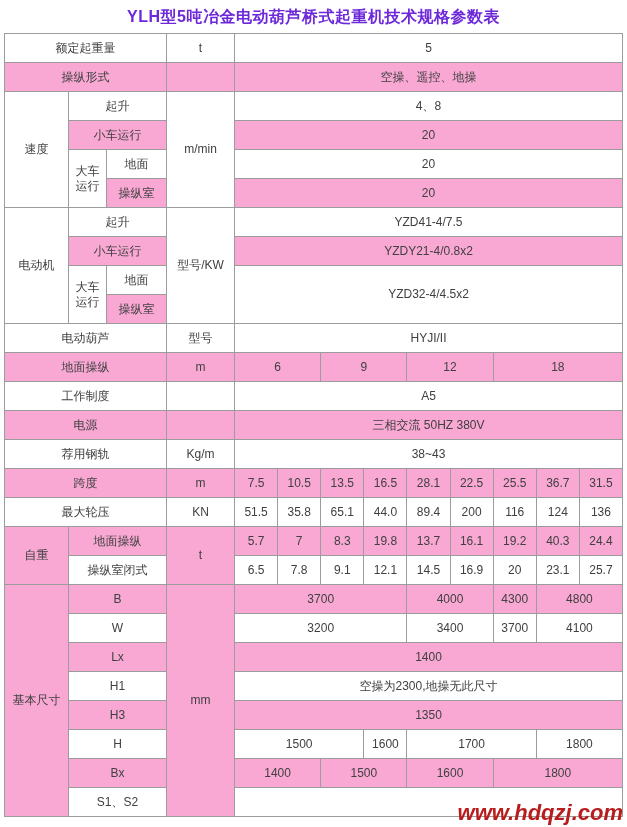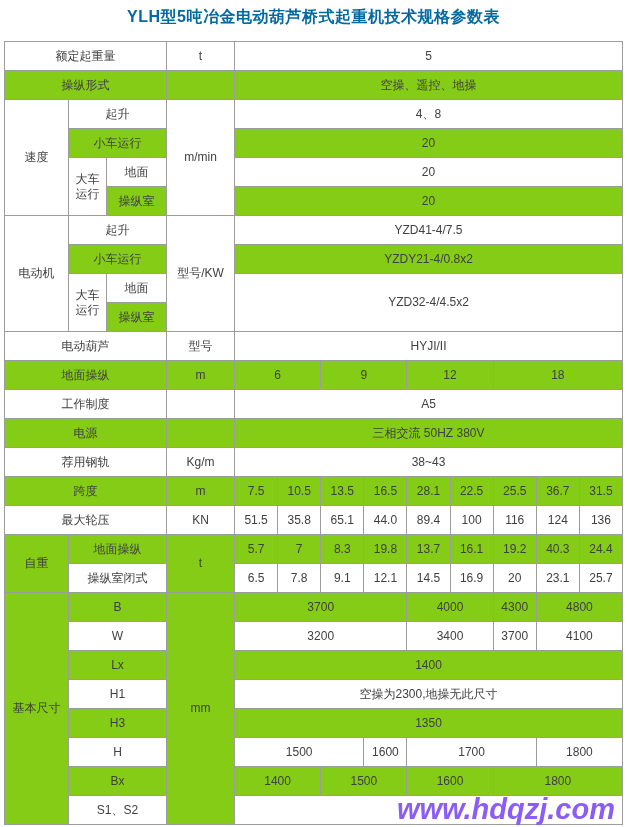--- a/index.html
+++ b/index.html
@@ -1,37 +1,37 @@
 <!DOCTYPE html>
 <html><head>
 <meta charset="utf-8">
 <style>
   html,body { margin:0; padding:0; }
   body {
     width:627px; height:827px; position:relative; overflow:hidden;
     background:#ffffff; font-family:"Liberation Sans",sans-serif;
   }
   .title {
-    text-align:center; font-size:16px; font-weight:bold; color:#0369a1;
+    text-align:center; font-size:16px; font-weight:bold; color:#6d28d9;
     padding:7px 0 5px 0; letter-spacing:0.5px;
   }
   table.spec {
-    border-collapse:collapse; table-layout:fixed; width:619px; margin:8px auto;
+    border-collapse:collapse; table-layout:fixed; width:619px; margin:0 auto;
   }
   table.spec td {
     border:1px solid #9c9c9c; height:28px; padding:0 1px;
     text-align:center; vertical-align:middle;
     font-size:12px; color:#404040; overflow:hidden; line-height:1.25;
   }
   tr.w > td { background:#ffffff; }
-  tr.g > td { background:#84cc16; }
+  tr.g > td { background:#f9a8d4; }
   .watermark {
-    position:absolute; right:12px; bottom:3px; z-index:5;
-    color:#8b5cf6; font-weight:bold; font-style:italic;
-    font-size:29px; white-space:nowrap; line-height:1;
+    position:absolute; right:4px; bottom:3px; z-index:5;
+    color:#b91c1c; font-weight:bold; font-style:italic;
+    font-size:22px; white-space:nowrap; line-height:1;
   }
 </style>
 </head>
 <body>
 
 <div class="title">YLH型5吨冶金电动葫芦桥式起重机技术规格参数表</div>
 
 <table class="spec">
   <colgroup>
     <col style="width:64px">
@@ -149,21 +149,21 @@
   </tr>
 
   <tr class="w">
     <td colspan="3">最大轮压</td>
     <td>KN</td>
     <td>51.5</td>
     <td>35.8</td>
     <td>65.1</td>
     <td>44.0</td>
     <td>89.4</td>
-    <td>100</td>
+    <td>200</td>
     <td>116</td>
     <td>124</td>
     <td>136</td>
   </tr>
 
   <tr class="g">
     <td rowspan="2">自重</td>
     <td colspan="2">地面操纵</td>
     <td rowspan="2">t</td>
     <td>5.7</td>

